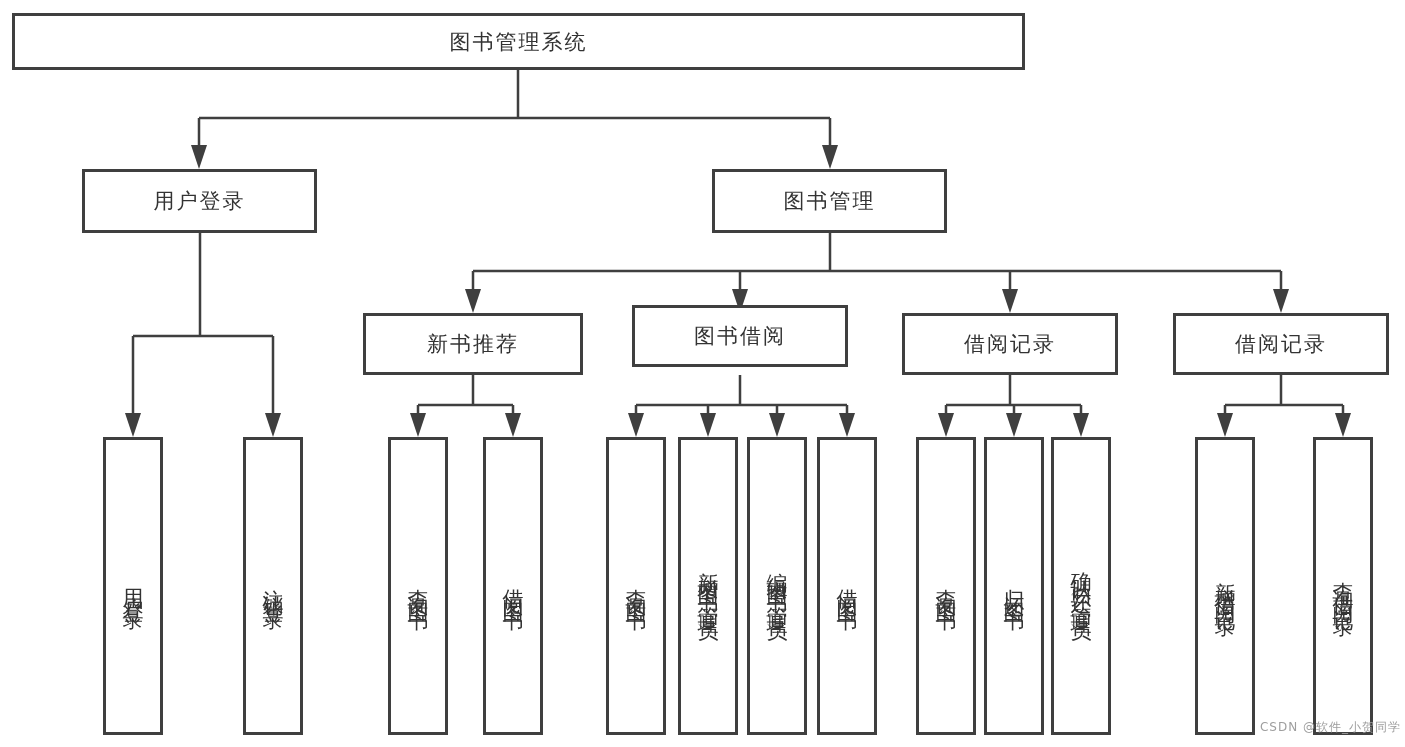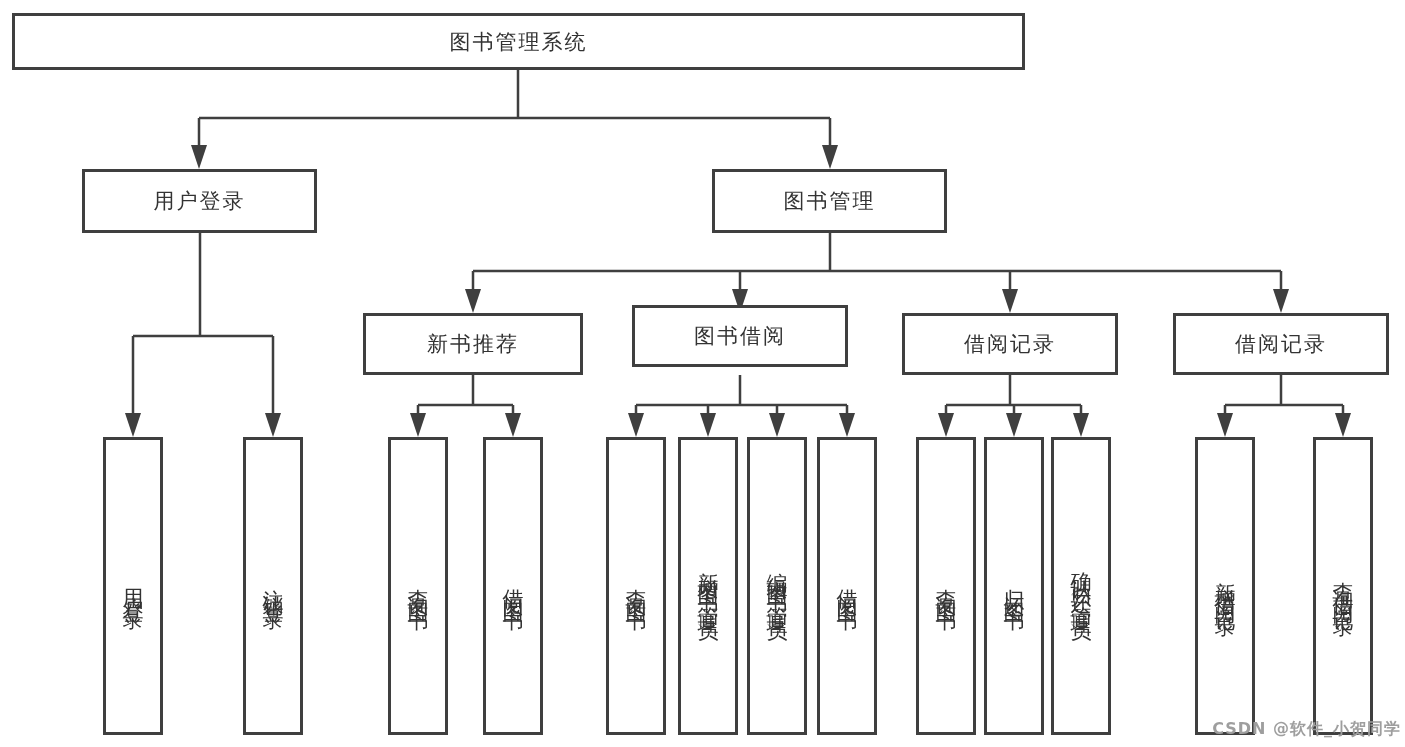--- a/index.html
+++ b/index.html
@@ -47,26 +47,25 @@
     writing-mode: vertical-rl;
     text-orientation: mixed;
     letter-spacing: 7px;
     line-height: 54px;
     max-height: 292px;
   }
   .watermark {
     position: absolute;
     top: 719px;
     right: 4px;
-    font-size: 16px;
+    font-size: 12px;
     color: #9e9e9e;
     letter-spacing: 1px;
     z-index: 3;
     white-space: nowrap;
-    font-weight: bold;
   }
 </style>
 </head>
 <body>
 
 <div id="canvas">
 
   <svg id="connectors" width="1405" height="747" viewBox="0 0 1405 747">
     <g stroke="#3f3f3f" stroke-width="2.5" fill="none">
 

